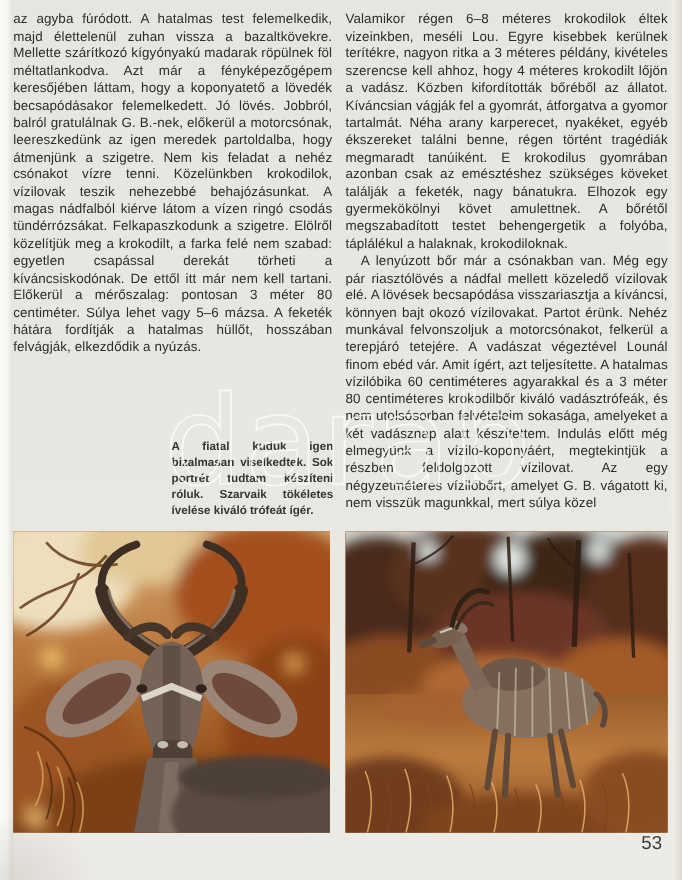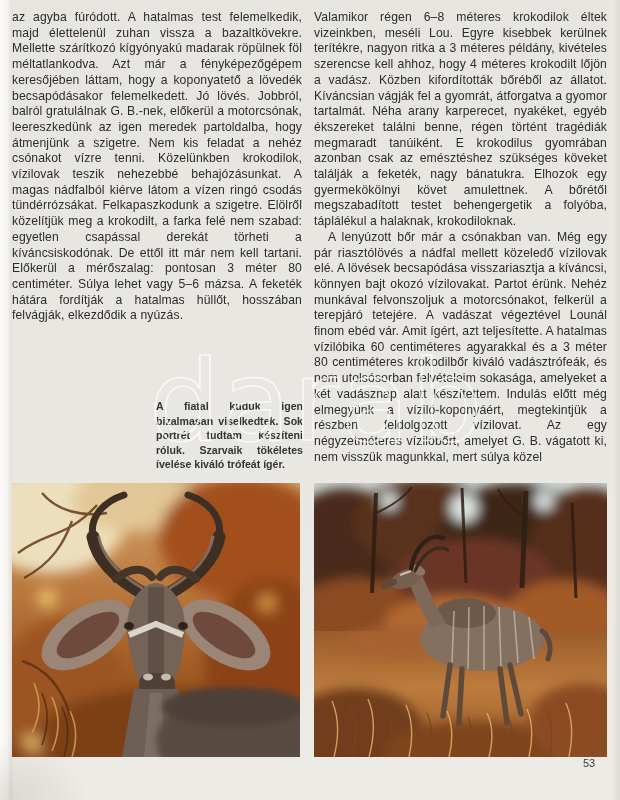--- a/index.html
+++ b/index.html
@@ -33,21 +33,21 @@
     position:absolute;font-weight:bold;font-size:10.6px;line-height:14.6px;
     color:#343434;text-align:justify;
   }
   .caption-left{left:14px;top:407px;width:132px;}
   .caption-right{left:156px;top:399px;width:147px;}
   .photo{position:absolute;top:483px;height:274px;overflow:hidden;background:#9c5a26;}
   .photo-left{left:12px;width:288px;}
   .photo-right{left:314px;width:293px;}
   .photo svg{display:block;width:100%;height:100%;}
   .page-number{
-    position:absolute;left:583px;top:757px;font-size:11px;color:#3b3b3b;
+    position:absolute;left:583px;top:757px;font-size:17px;color:#3b3b3b;
   }
   .watermark{
     position:absolute;left:0;top:0;width:620px;height:800px;
     pointer-events:none;z-index:30;
   }
 </style>
 </head>
 <body>
 
 <div class="page">

